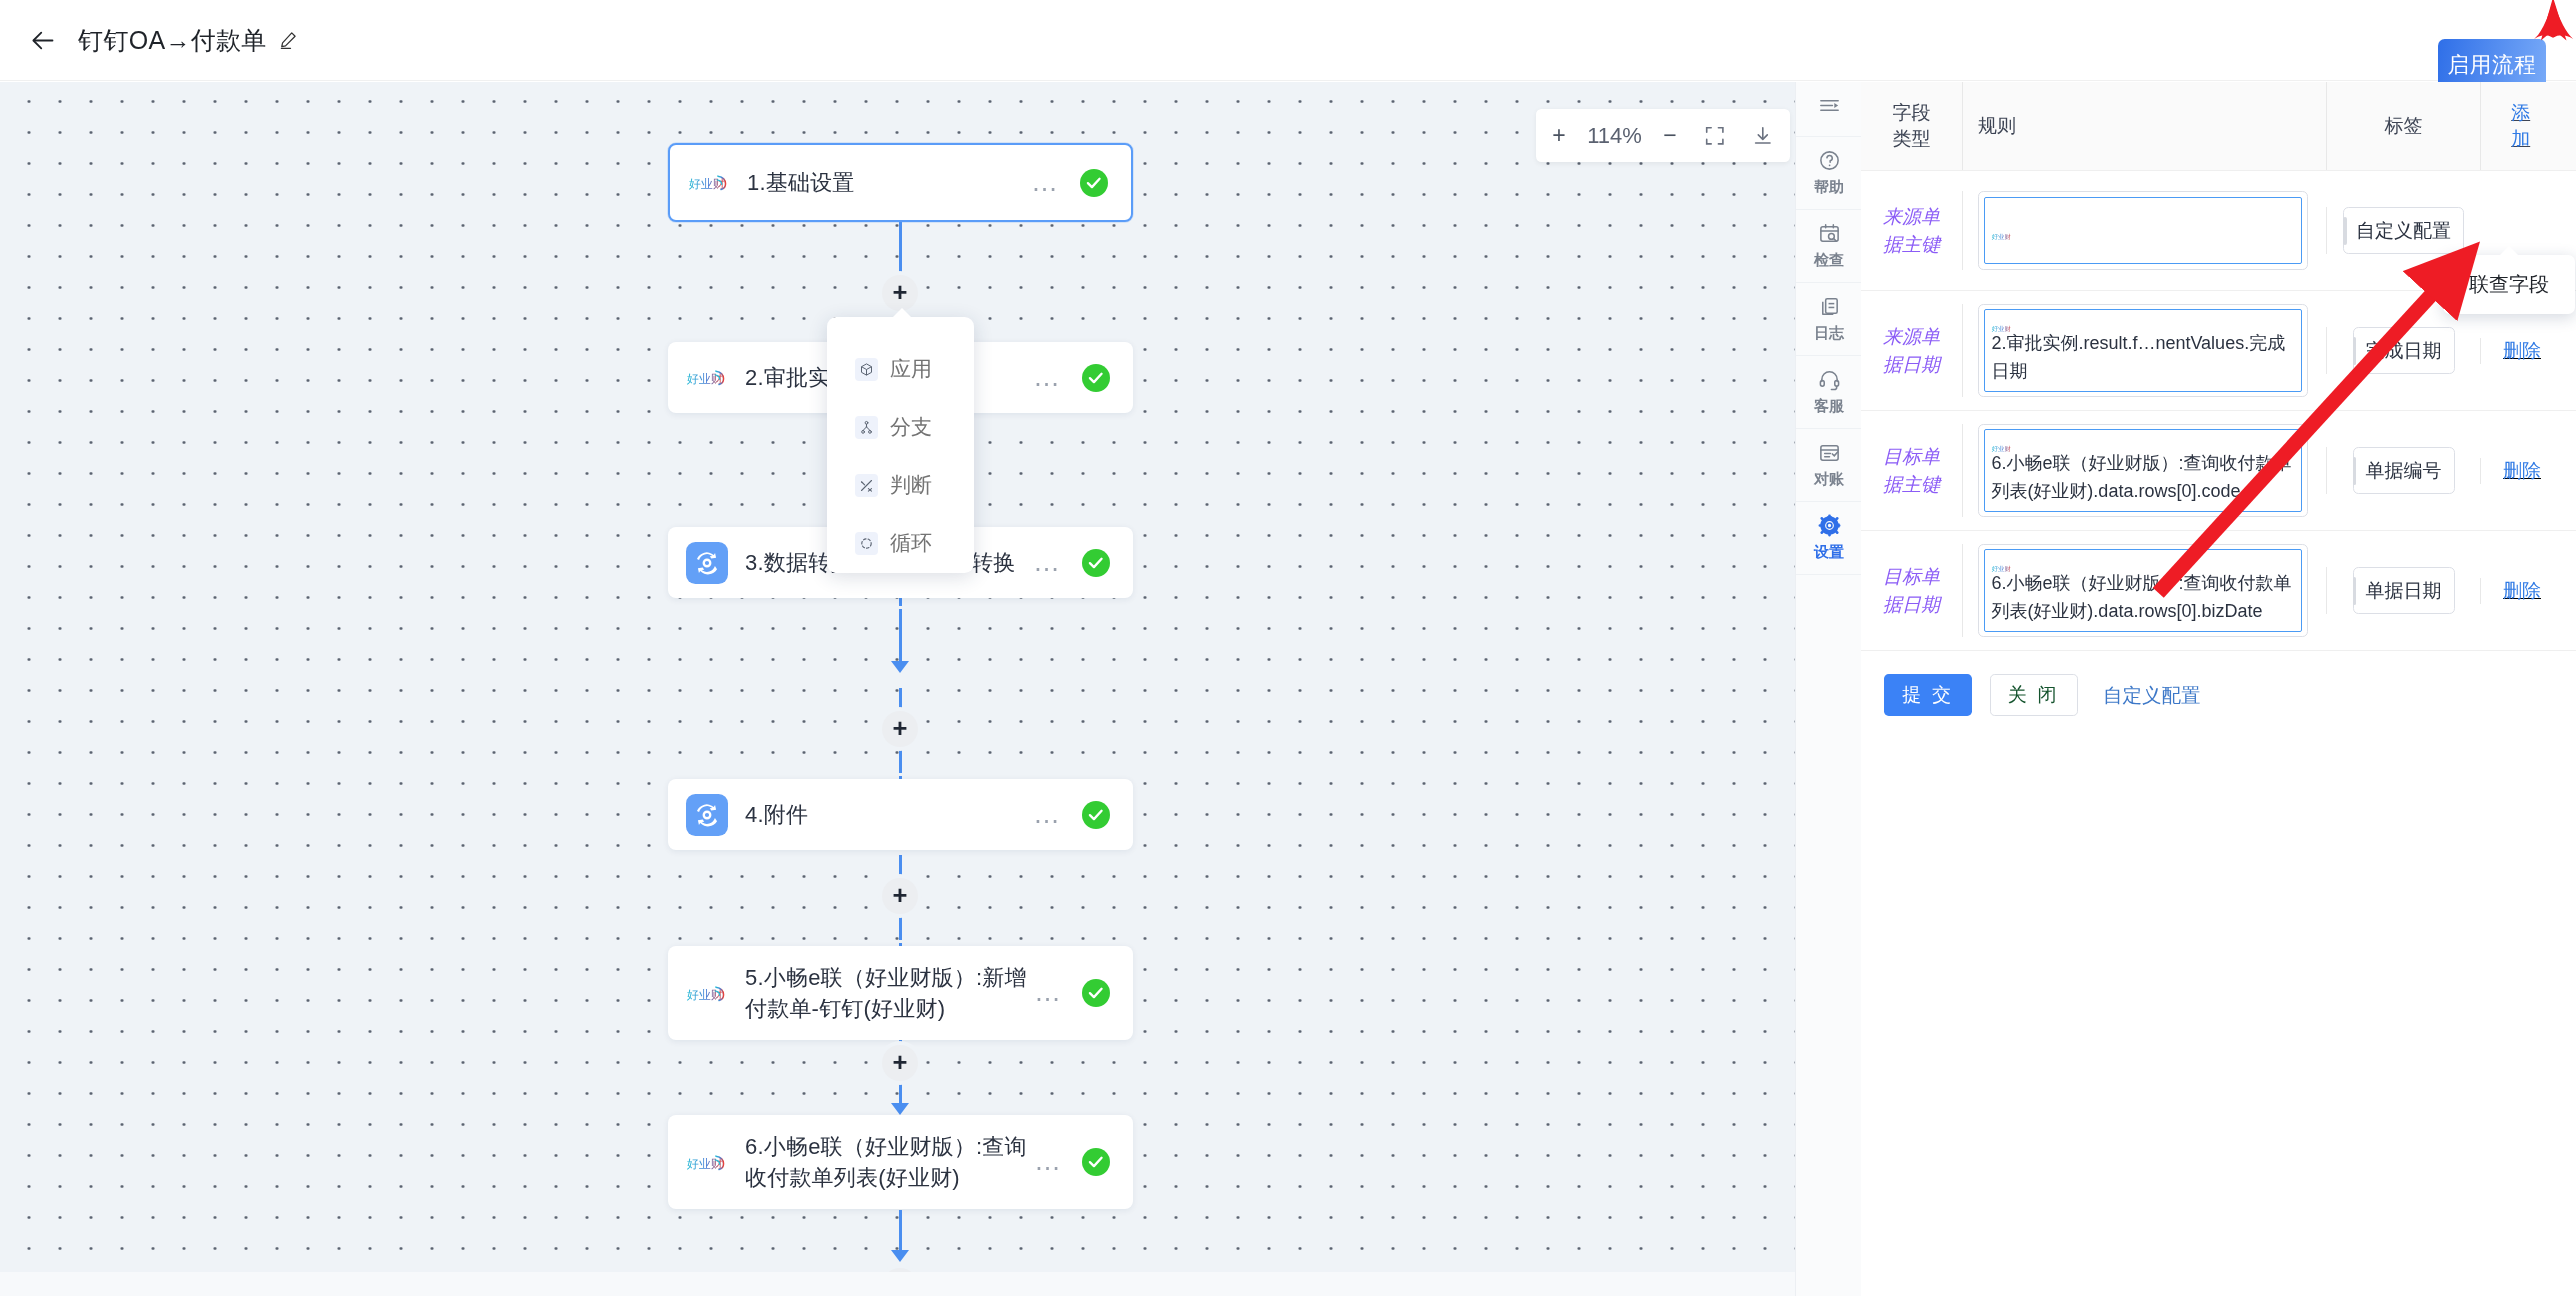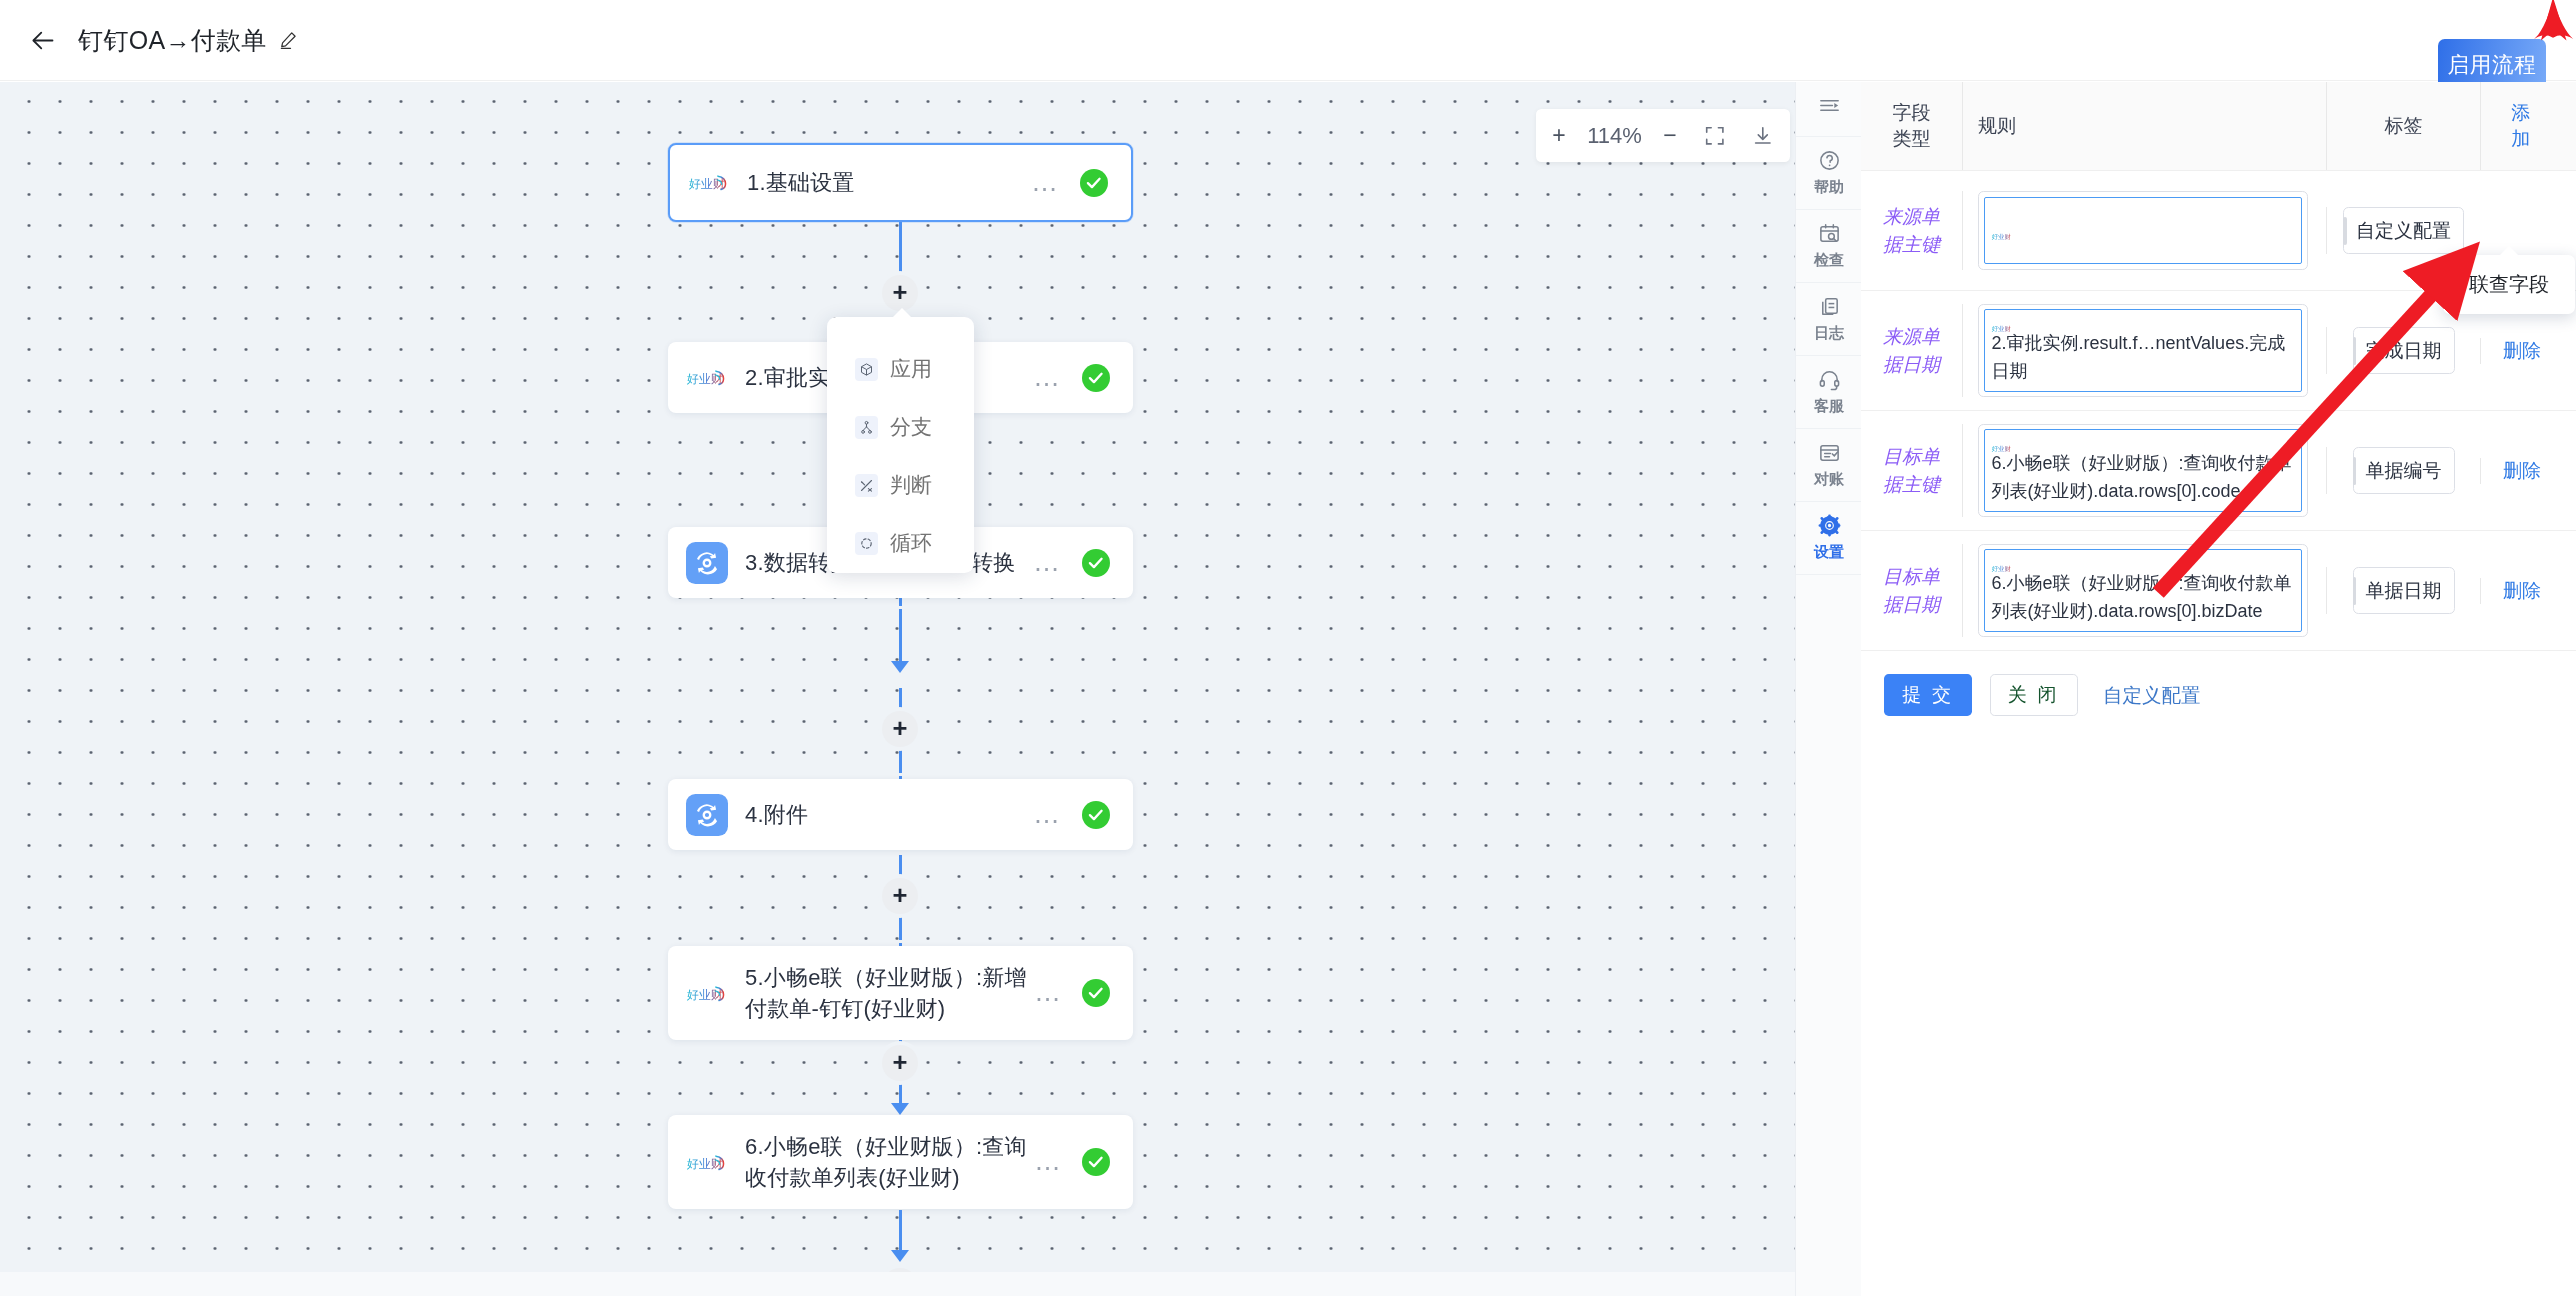--- a/index.html
+++ b/index.html
@@ -155,21 +155,21 @@
   .tbl { width: 715px; }
   .tbl-head {
     display:flex; background:#fafafa; height: 89px; align-items:stretch;
     border-bottom: 0.7px solid #efefef;
   }
   .th { display:flex; align-items:center; font-size: 19px; color:#3d4454; }
   .th .txt { line-height: 25.6px; }
   .col-type   { width: 101px; justify-content:center; text-align:center; }
   .col-rule   { width: 364px; padding-left: 15px; border-left: 0.7px solid #e8e8e8;}
   .col-tag    { width: 154px; justify-content:center; border-left: 0.7px solid #e8e8e8;}
-  .col-add    { width: 83px; justify-content:center; border-left: 0.7px solid #e8e8e8;}
+  .col-add    { width: 83px; justify-content:center; border-left: 0.7px solid #e8e8e8; text-decoration: underline;}
   .col-add .txt { color:#2f7ae5; cursor:pointer; }
 
   .tr { display:flex; border-bottom: 0.7px solid #efefef; min-height: 120px; align-items:center; }
   .td { display:flex; align-items:center; }
   .td.col-type { flex-direction:column; justify-content:flex-end; color:#8b5cf6; font-size:19px; line-height:28px; text-align:center;font-style:italic;}
   .td.col-rule { padding-left: 15px; }
   .td.col-tag  { justify-content:center; }
   .td.col-add  { justify-content:center; }
 
   .rule-box {

